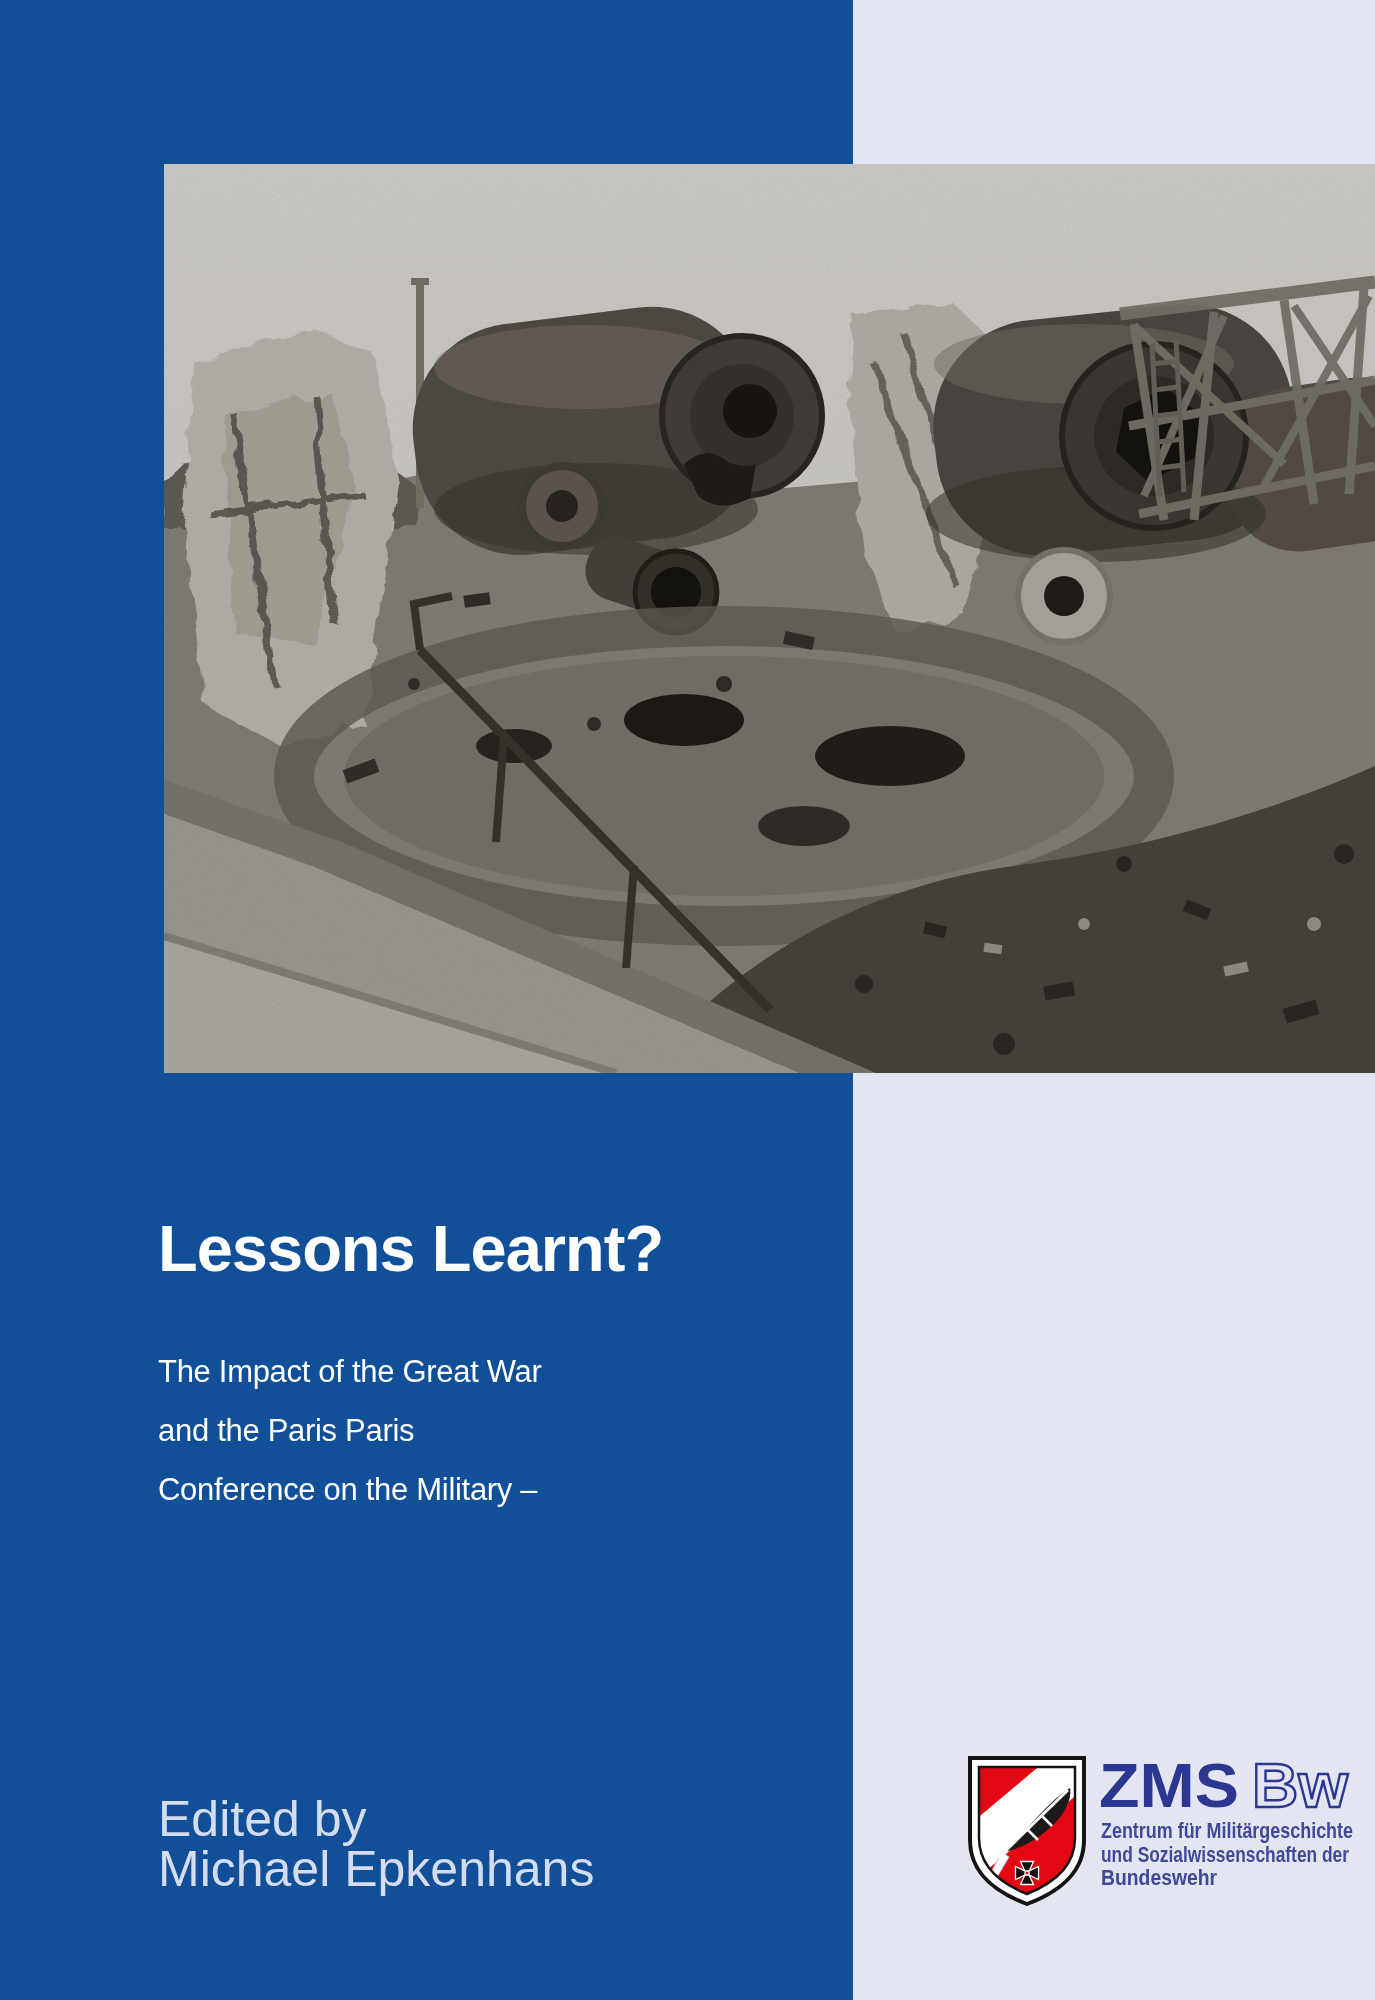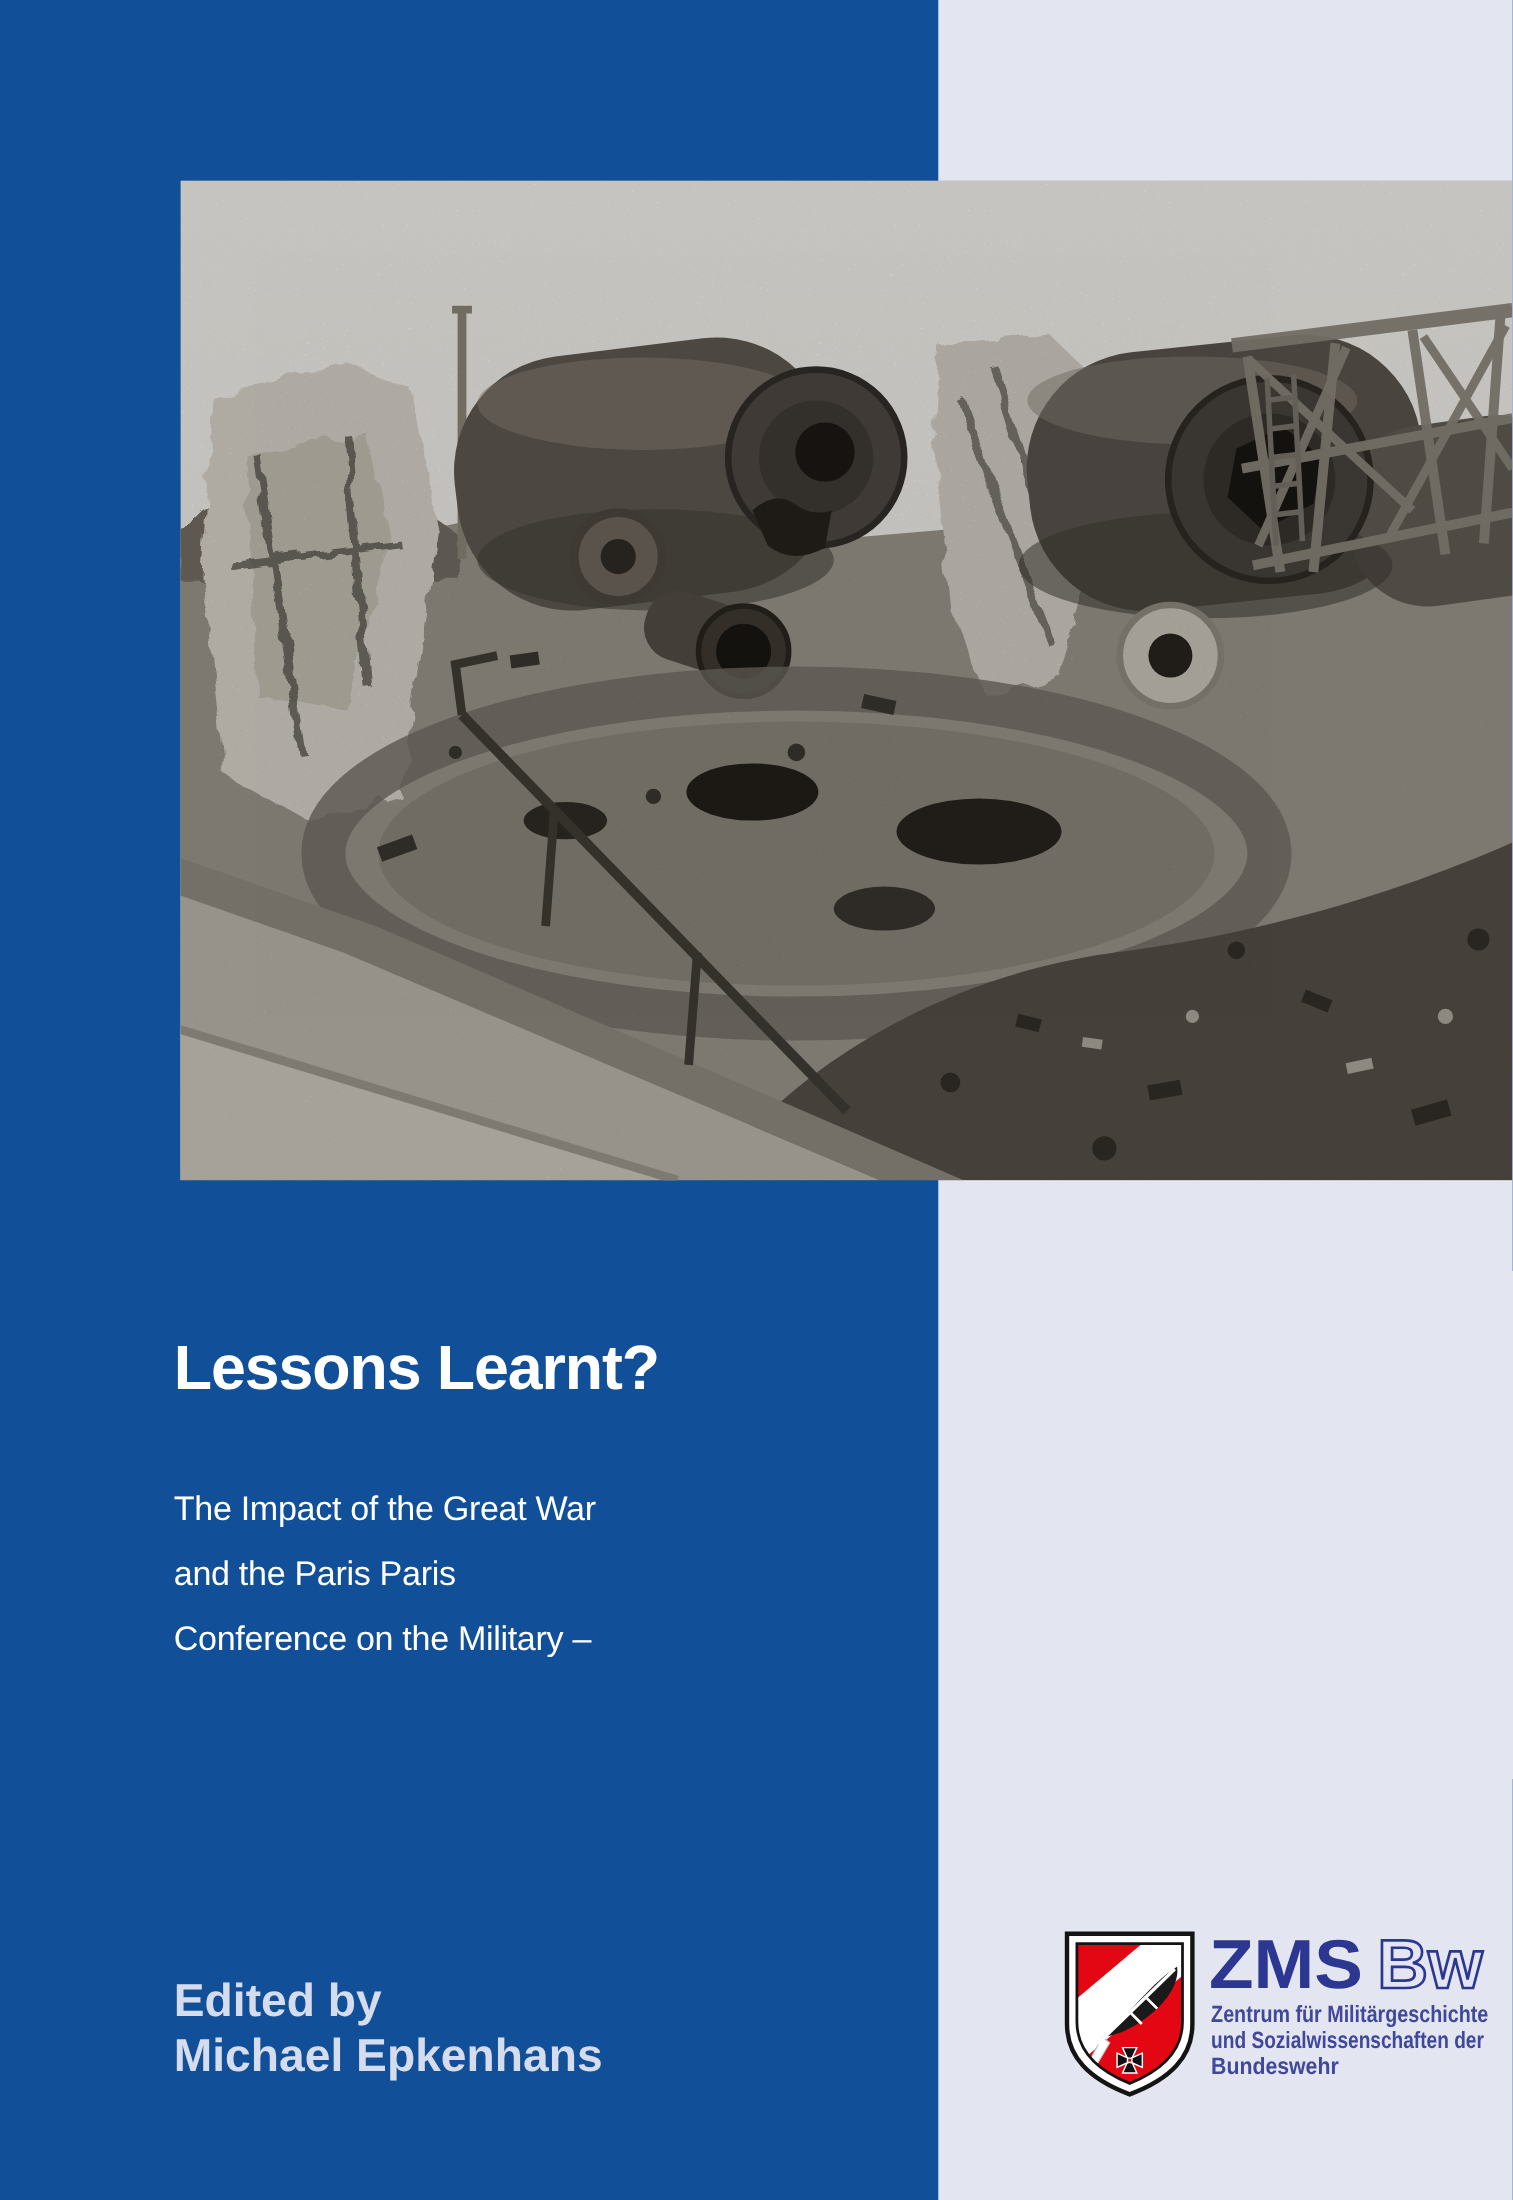--- a/index.html
+++ b/index.html
@@ -16,31 +16,31 @@
     background:#114f98;
   }
   .photo{
     position:absolute;left:164px;top:164px;
     width:1211px;height:909px;
   }
   .photo svg{display:block;width:100%;height:100%;}
   .title{
     position:absolute;left:158px;top:1211px;
     margin:0;
-    font-size:57px;font-weight:bold;color:#ffffff;
+    font-size:65px;font-weight:bold;color:#ffffff;
     letter-spacing:-1px;white-space:nowrap;
   }
   .subtitle{
     position:absolute;left:158px;top:1342px;
     font-size:31px;line-height:59px;font-weight:400;
     color:#ffffff;letter-spacing:-0.3px;white-space:nowrap;
   }
   .editor{
     position:absolute;left:158px;top:1794px;
-    font-size:42px;line-height:50px;font-weight:700;
+    font-size:50px;line-height:50px;font-weight:400;
     color:#d4dcee;white-space:nowrap;
   }
   .logo{
     position:absolute;left:964px;top:1752px;
     width:412px;height:158px;
   }
   .logo svg{display:block;width:100%;height:100%;overflow:visible;}
 </style>
 </head>
 <body>

